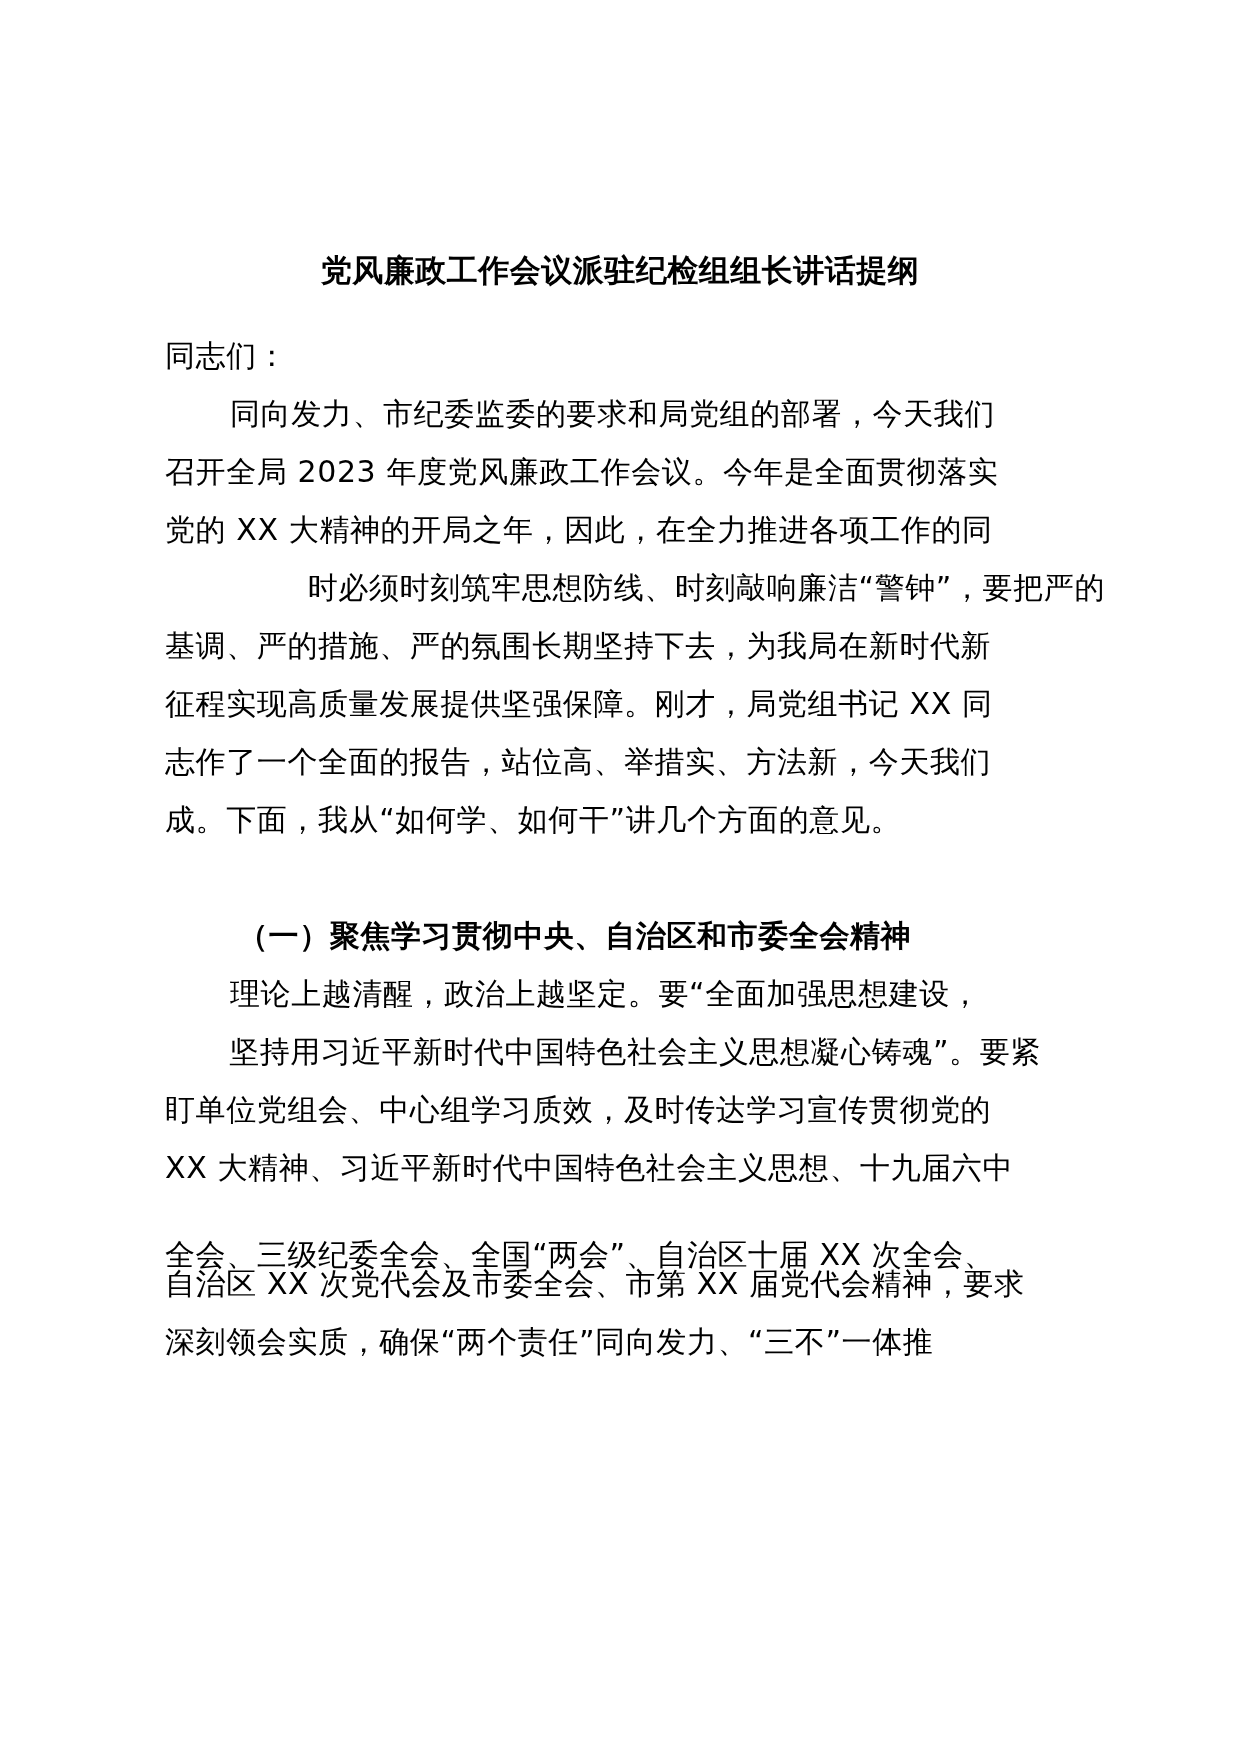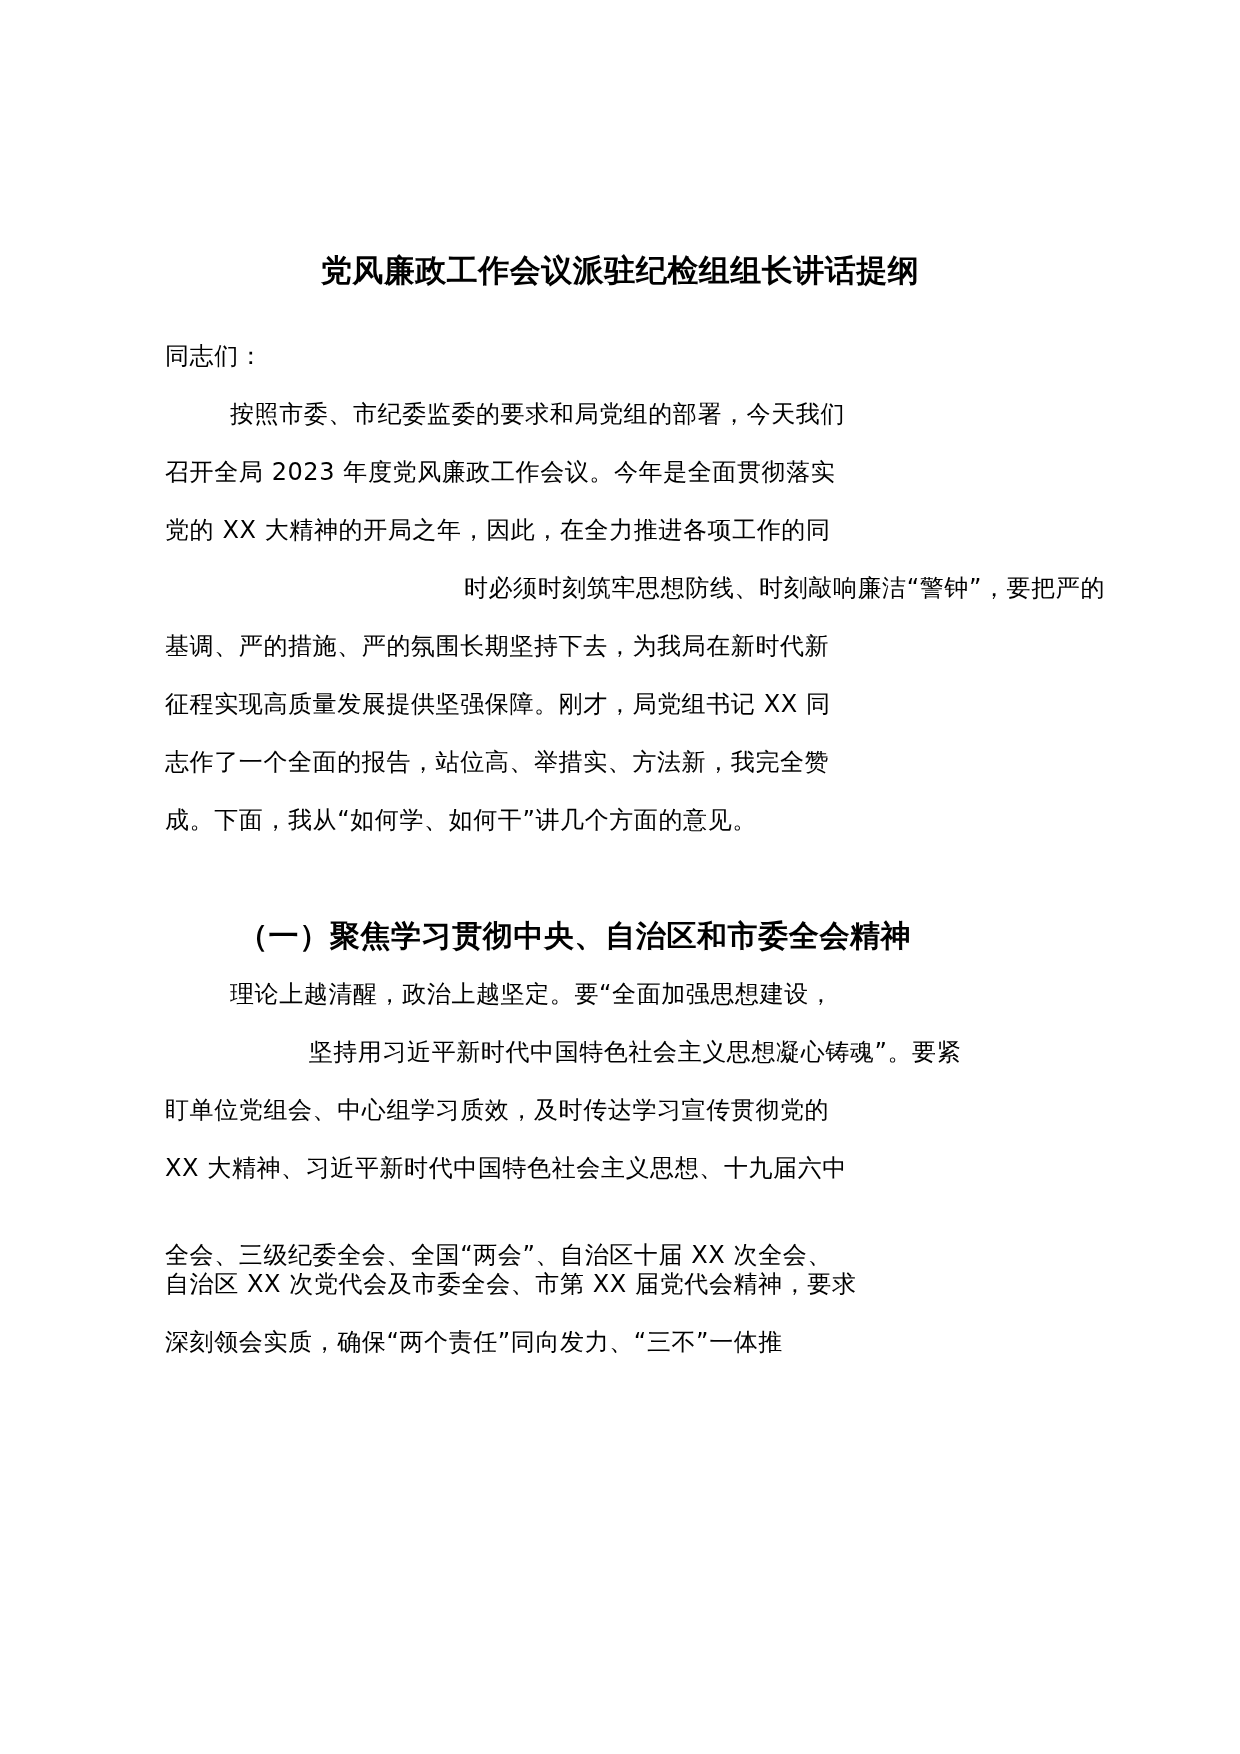--- a/index.html
+++ b/index.html
@@ -30,21 +30,21 @@
       text-align: center;
       font-size: 31px;
       font-weight: bold;
       line-height: 40px;
       letter-spacing: 0.5px;
     }
     .line {
       position: absolute;
       left: 165px;
       width: 940px;
-      font-size: 24px;
+      font-size: 30px;
       line-height: 40px;
       white-space: nowrap;
       letter-spacing: 0.6px;
     }
     .indent { left: 230px; }
     .heading1 {
       left: 230px;
       font-weight: bold;
       font-size: 30px;
     }
@@ -57,27 +57,27 @@
 </head>
 <body>
 
 <div class="page">
 
   <div class="title" style="top:250px;">党风廉政工作会议派驻纪检组组长讲话提纲</div>
 
   <div class="line" style="top:336px;">同志们：</div>
 
   <div>
-    <div class="line indent" style="top:394px;">按照市委、市纪委监委的要求和局党组的部署，今天我们</div>
+    <div class="line indent" style="top:394px;">同向发力、市纪委监委的要求和局党组的部署，今天我们</div>
     <div class="line" style="top:452px;">召开全局 2023 年度党风廉政工作会议。今年是全面贯彻落实</div>
     <div class="line" style="top:510px;">党的 XX 大精神的开局之年，因此，在全力推进各项工作的同</div>
     <div class="line" style="top:568px;text-align:right;">时必须时刻筑牢思想防线、时刻敲响廉洁“警钟”，要把严的</div>
     <div class="line" style="top:626px;">基调、严的措施、严的氛围长期坚持下去，为我局在新时代新</div>
     <div class="line" style="top:684px;">征程实现高质量发展提供坚强保障。刚才，局党组书记 XX 同</div>
-    <div class="line" style="top:742px;">志作了一个全面的报告，站位高、举措实、方法新，我完全赞</div>
+    <div class="line" style="top:742px;">志作了一个全面的报告，站位高、举措实、方法新，今天我们</div>
     <div class="line" style="top:800px;">成。下面，我从“如何学、如何干”讲几个方面的意见。</div>
   </div>
 
 
   <div class="line heading2" style="top:916px;">（一）聚焦学习贯彻中央、自治区和市委全会精神</div>
 
   <div>
     <div class="line indent" style="top:974px;">理论上越清醒，政治上越坚定。要“全面加强思想建设，</div>
     <div class="line" style="top:1032px;text-align:center;">坚持用习近平新时代中国特色社会主义思想凝心铸魂”。要紧</div>
     <div class="line" style="top:1090px;">盯单位党组会、中心组学习质效，及时传达学习宣传贯彻党的</div>

